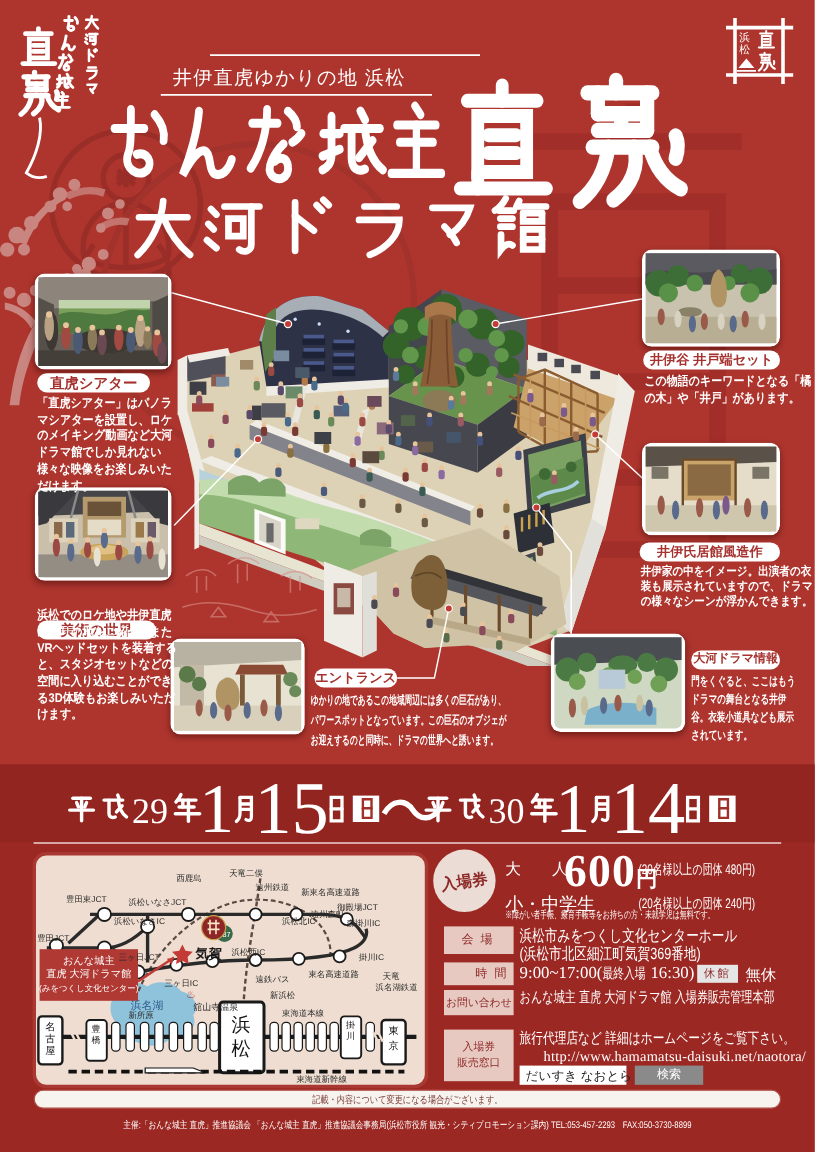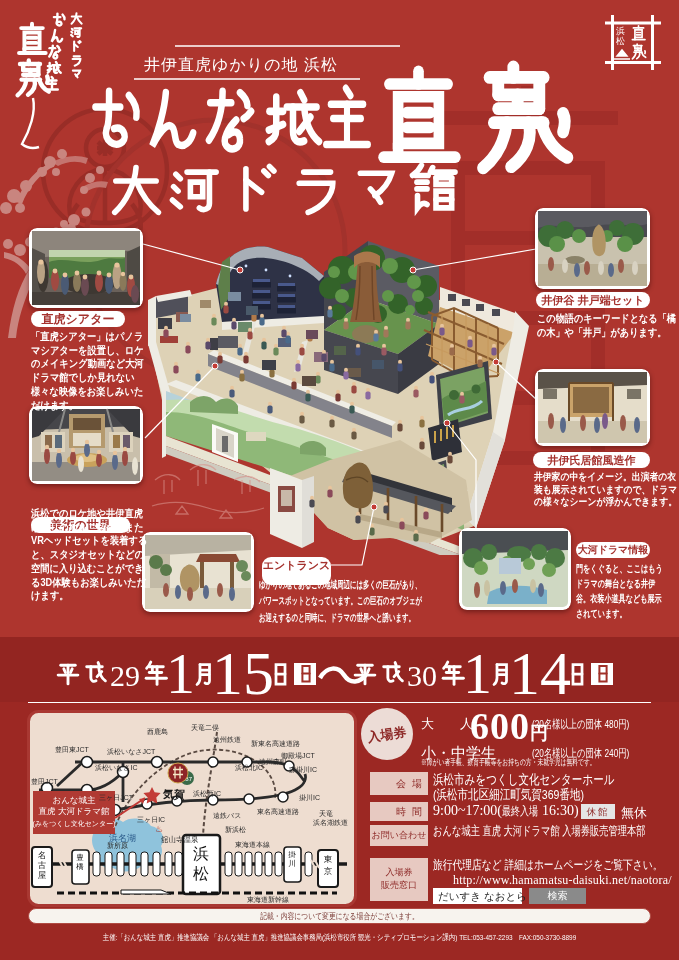--- a/index.html
+++ b/index.html
@@ -833,21 +833,21 @@
           <ellipse cx="44" cy="60" rx="3" ry="7"></ellipse>
           <ellipse cx="82" cy="62" rx="3" ry="7"></ellipse>
         </g>
 </g>
 </svg>
 
 <div class="abs" style="left:31px;top:311px;width:94px;height:16px;background:#fff;border-radius:9px;color:#a5322e;font-weight:bold;font-size:12px;line-height:16px;text-align:center;font-family:'Liberation Sans'">直虎シアター</div>
 
 <div class="abs" style="left:31px;top:517px;width:99px;height:16px;background:#fff;border-radius:9px;color:#a5322e;font-weight:bold;font-size:12px;line-height:16px;text-align:center;font-family:'Liberation Sans'">美術の世界</div>
 
-<div class="abs" style="left:262px;top:557px;width:69px;height:28px;background:#fff;border-radius:9px;color:#a5322e;font-weight:bold;font-size:11px;line-height:16px;text-align:center;font-family:Liberation Serif, serif">エントランス</div>
+<div class="abs" style="left:262px;top:557px;width:69px;height:16px;background:#fff;border-radius:9px;color:#a5322e;font-weight:bold;font-size:11px;line-height:16px;text-align:center;font-family:Liberation Serif, serif">エントランス</div>
 
 <div class="abs" style="left:536px;top:292px;width:114px;height:16px;background:#fff;border-radius:9px;color:#a5322e;font-weight:bold;font-size:11px;line-height:16px;text-align:center;font-family:'Liberation Sans'">井伊谷 井戸端セット</div>
 
 <div class="abs" style="left:533px;top:452px;width:117px;height:16px;background:#fff;border-radius:9px;color:#a5322e;font-weight:bold;font-size:11px;line-height:16px;text-align:center;font-family:'Liberation Sans'">井伊氏居館風造作</div>
 
 <div class="abs" style="left:576px;top:542px;width:74px;height:16px;background:#fff;border-radius:9px;color:#a5322e;font-weight:bold;font-size:10px;line-height:16px;text-align:center;font-family:'Liberation Sans'">大河ドラマ情報</div>
 
 <div class="abs jp w" style="font-weight:bold;left:31px;top:330px;width:131px;font-size:10.5px;line-height:13.7px;transform:scaleX(.88);transform-origin:left top">「直虎シアター」はパノラマシアターを設置し、ロケのメイキング動画など大河ドラマ館でしか見れない様々な映像をお楽しみいただけます。</div>
 
 <div class="abs jp w" style="font-weight:bold;left:31px;top:507px;width:133px;font-size:10.5px;line-height:13.7px;transform:scaleX(.88);transform-origin:left top">浜松でのロケ地や井伊直虎ゆかりの地をご紹介。またVRヘッドセットを装着すると、スタジオセットなどの空間に入り込むことができる3D体験もお楽しみいただけます。</div>
@@ -1062,21 +1062,21 @@
 
 <div class="abs jp w" style="left:532px;top:717px;font-size:11.5px;white-space:nowrap;transform:scaleX(.72);transform-origin:left top">(20名様以上の団体 480円)</div>
 
 <div class="abs jp w" style="left:421px;top:744px;font-size:15px">小・中学生</div>
 
 
 <div class="abs jp w" style="left:532px;top:746px;font-size:11.5px;white-space:nowrap;transform:scaleX(.72);transform-origin:left top">(20名様以上の団体 240円)</div>
 
 <div class="abs jp w" style="left:421px;top:757px;font-size:8.5px;white-space:nowrap;transform:scaleX(.68);transform-origin:left top">※障がい者手帳、療育手帳等をお持ちの方・未就学児は無料です。</div>
 
-<div class="abs jp" style="left:370px;top:772px;width:58px;height:23px;background:#e7c9c1;color:#8e2a28;font-size:10px;line-height:23px;text-align:right;letter-spacing:6px;padding-left:3px;box-sizing:border-box">会場</div>
+<div class="abs jp" style="left:370px;top:772px;width:58px;height:23px;background:#e7c9c1;color:#8e2a28;font-size:10px;line-height:23px;text-align:center;letter-spacing:6px;padding-left:3px;box-sizing:border-box">会場</div>
 
 <div class="abs jp" style="left:370px;top:802px;width:58px;height:19px;background:#e7c9c1;color:#8e2a28;font-size:10px;line-height:19px;text-align:right;letter-spacing:6px;padding-left:3px;box-sizing:border-box">時間</div>
 
 <div class="abs jp" style="left:370px;top:825px;width:58px;height:21px;background:#e7c9c1;color:#8e2a28;font-size:9px;line-height:21px;text-align:center">お問い合わせ</div>
 
 <div class="abs jp" style="left:370px;top:858px;width:58px;height:43px;background:#e7c9c1;color:#8e2a28;font-size:9px;line-height:13px;text-align:center;padding-top:8px;box-sizing:border-box">入場券<br>販売窓口</div>
 
 <div class="abs jp w" style="left:433px;top:771px;font-size:13.5px;white-space:nowrap;transform:scaleX(.78);transform-origin:left top">浜松市みをつくし文化センターホール</div>
 
 <div class="abs jp w" style="left:433px;top:786px;font-size:13.5px;white-space:nowrap;transform:scaleX(.78);transform-origin:left top">(浜松市北区細江町気賀369番地)</div>

